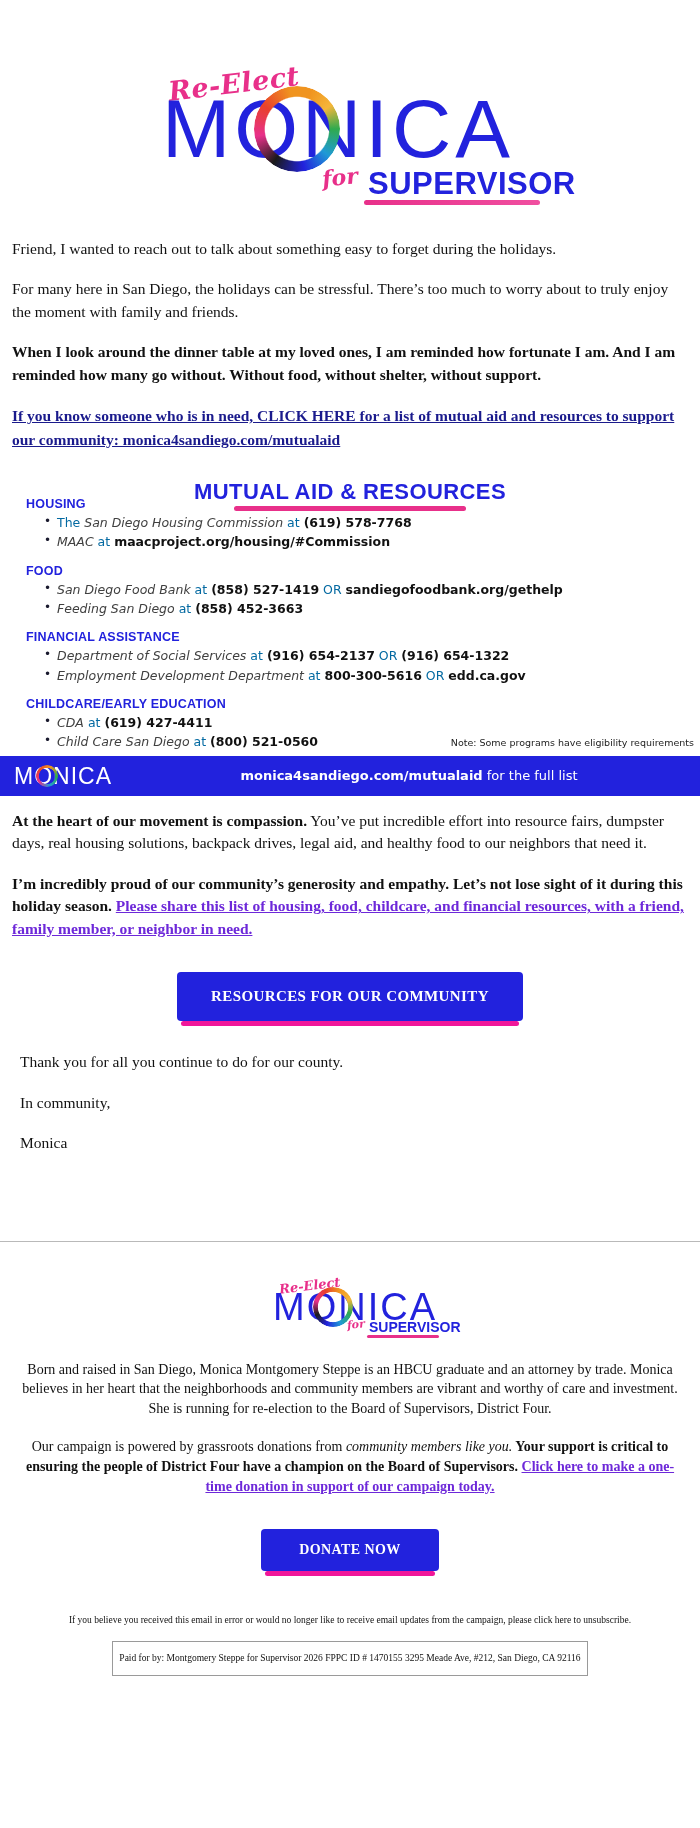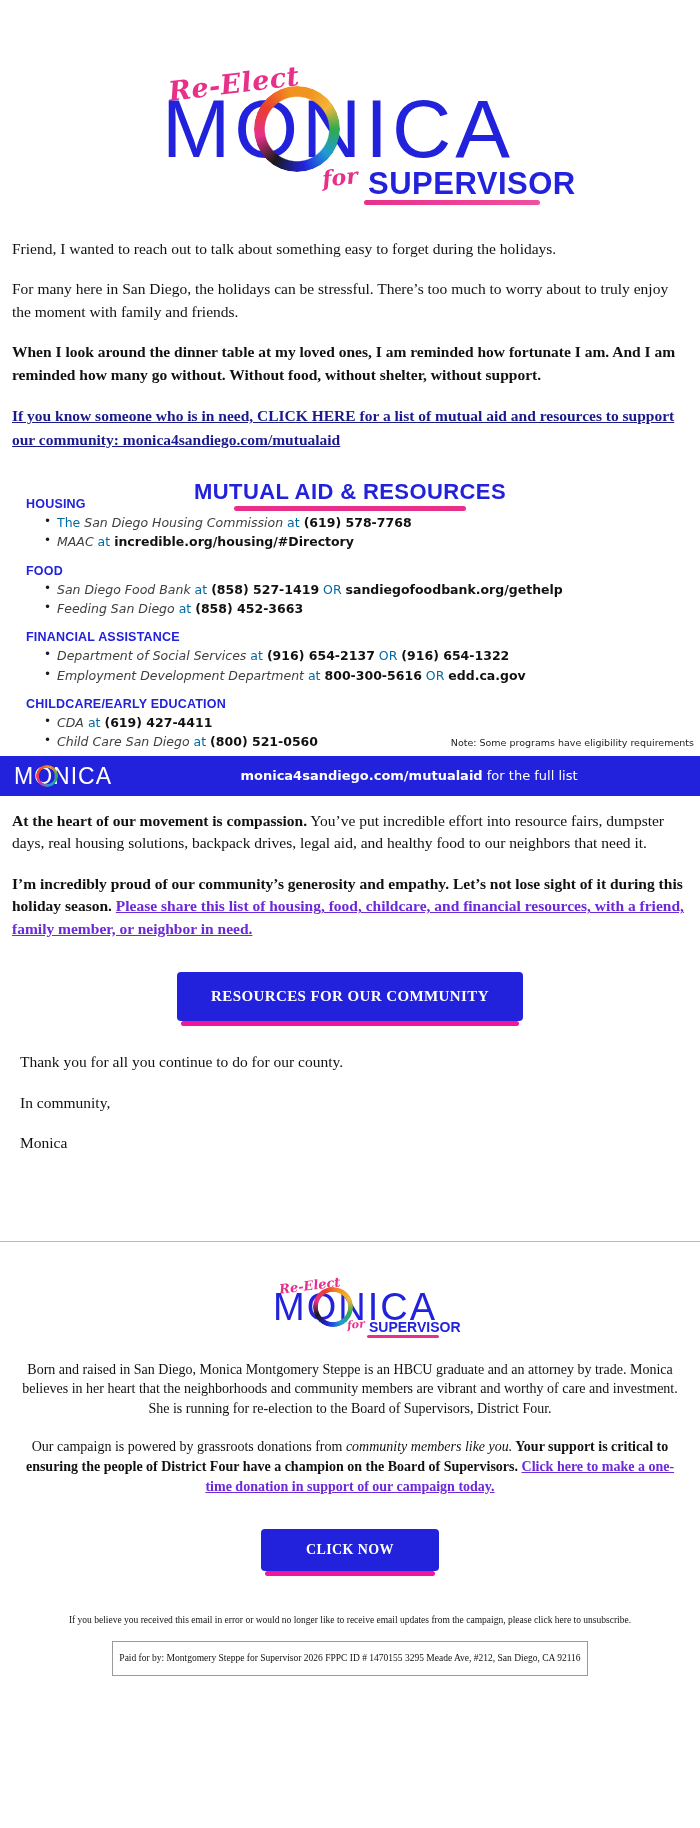--- a/index.html
+++ b/index.html
@@ -256,21 +256,21 @@
     <div class="g-title-row">
       <span class="g-title">MUTUAL AID &amp; RESOURCES</span>
       <div class="g-title-underline"></div>
     </div>
 
     <div class="g-body">
 
       <div class="g-cat first">HOUSING</div>
       <ul class="g-list">
         <li><span class="g-at">The </span><span class="g-org">San Diego Housing Commission</span><span class="g-at"> at </span><span class="g-num">(619) 578-7768</span></li>
-        <li><span class="g-org">MAAC</span><span class="g-at"> at </span><span class="g-num">incredible.org/housing/#Directory</span></li>
+        <li><span class="g-org">MAAC</span><span class="g-at"> at </span><span class="g-num">maacproject.org/housing/#Commission</span></li>
       </ul>
 
       <div class="g-cat">FOOD</div>
       <ul class="g-list">
         <li><span class="g-org">San Diego Food Bank</span><span class="g-at"> at </span><span class="g-num">(858) 527-1419</span><span class="g-at"> OR </span><span class="g-num">sandiegofoodbank.org/gethelp</span></li>
         <li><span class="g-org">Feeding San Diego</span><span class="g-at"> at </span><span class="g-num">(858) 452-3663</span></li>
       </ul>
 
       <div class="g-cat">FINANCIAL ASSISTANCE</div>
       <ul class="g-list">
@@ -323,21 +323,21 @@
       <div class="fl-swoosh"></div>
     </div>
   </div>
 
   <div class="foot-bio">
     <p>Born and raised in San Diego, Monica Montgomery Steppe is an HBCU graduate and an attorney by trade. Monica believes in her heart that the neighborhoods and community members are vibrant and worthy of care and investment. She is running for re-election to the Board of Supervisors, District Four.</p>
     <p><span>Our campaign is powered by grassroots donations from </span><em>community members like you.</em><b> Your support is critical to ensuring the people of District Four have a champion on the Board of Supervisors. </b><a class="inline-link"> Click here to make a one-time donation in support of our campaign today.</a></p>
   </div>
 
   <div class="btn-wrap">
-    <button class="btn donate">CLICK NOW</button>
+    <button class="btn donate">DONATE NOW</button>
   </div>
 
   <div class="unsub">If you believe you received this email in error or would no longer like to receive email updates from the campaign, please click here to unsubscribe.</div>
 
   <div class="paidfor-wrap">
     <div class="paidfor">Paid for by: Montgomery Steppe for Supervisor 2026 FPPC ID # 1470155 3295 Meade Ave, #212, San Diego, CA 92116</div>
   </div>
 
 </div>
 

